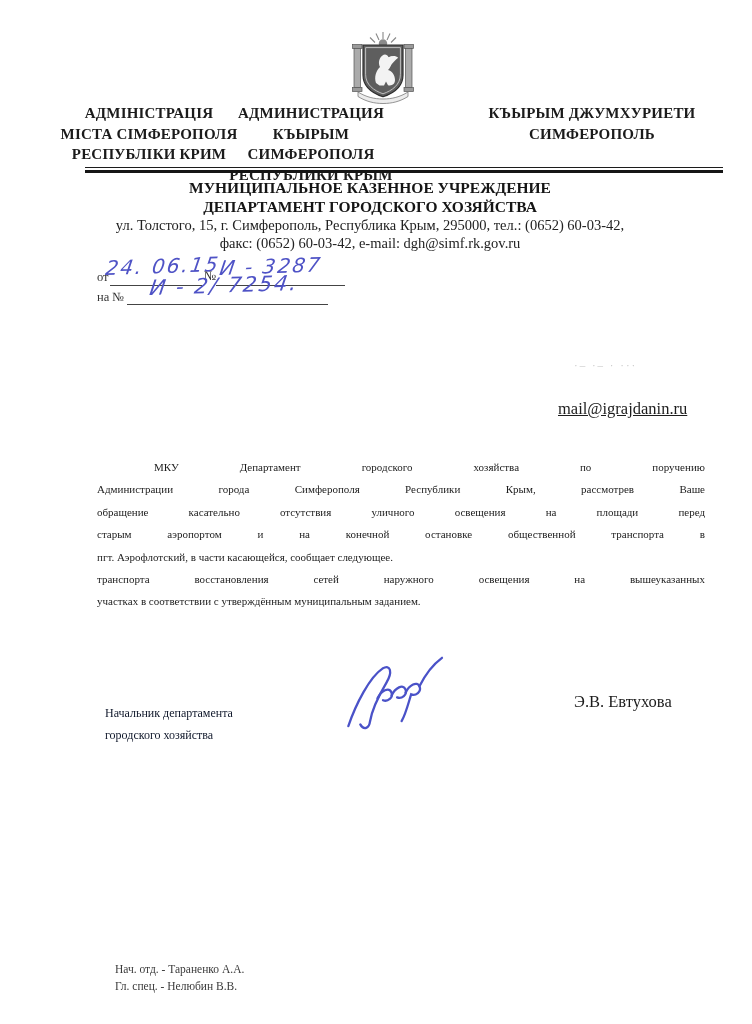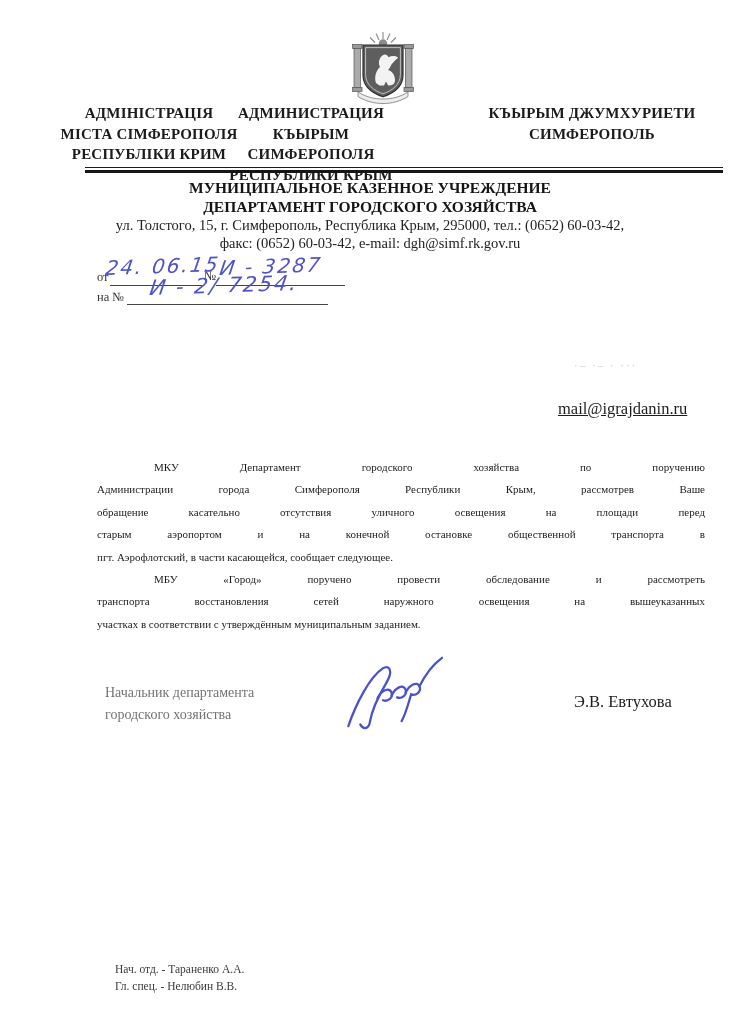--- a/index.html
+++ b/index.html
@@ -51,22 +51,22 @@
   }
 
   
   .body-text { position:absolute; left:97px; top:456px; width:608px;
     font-size:11px; line-height:22.4px; color:#1c1c1c; }
   .bline { text-align:justify; text-align-last:justify; }
   .bline.first { text-indent:57px; }
   .bline.last  { text-align-last:left; }
 
   
-  .sig-position { position:absolute; left:105px; top:682px;
-    font-size:14px; line-height:22px; color:#737373; }
+  .sig-position { position:absolute; left:105px; top:702px;
+    font-size:12px; line-height:22px; color:#0f172a; }
   .sig-position span { display:block; }
   .sig-name { position:absolute; left:574px; top:692px; font-size:16.5px; color:#1c1c1c; }
   .sig-svg  { position:absolute; left:338px; top:652px; }
 
   
   .footer { position:absolute; left:105px; top:961px;
     font-size:11.5px; line-height:16.5px; color:#3a3a3a;margin-left:10px; }
   .footer span { display:block; }
 
   .emblem { position:absolute; left:352px; top:30px; }
@@ -136,21 +136,20 @@
 
   <div class="redacted">·– ·–  · ···</div>
   <div class="email">mail@igrajdanin.ru</div>
 
   <div class="body-text">
     <div class="bline first">МКУ Департамент городского хозяйства по поручению</div>
     <div class="bline">Администрации города Симферополя Республики Крым, рассмотрев Ваше</div>
     <div class="bline">обращение касательно отсутствия уличного освещения на площади перед</div>
     <div class="bline">старым аэропортом и на конечной остановке общественной транспорта в</div>
     <div class="bline last">пгт. Аэрофлотский, в части касающейся, сообщает следующее.</div>
-    <div class="bline first">МБУ «Город» поручено провести обследование и рассмотреть</div>
     <div class="bline">транспорта восстановления сетей наружного освещения на вышеуказанных</div>
     <div class="bline last">участках в соответствии с утверждённым муниципальным заданием.</div>
   </div>
 
   <div class="sig-position">
     <span>Начальник департамента</span>
     <span>городского хозяйства</span>
   </div>
   <svg class="sig-svg" width="120" height="84" viewBox="0 0 110 74">
     <g fill="none" stroke="#4a52c8" stroke-width="2.1" stroke-linecap="round" transform="rotate(-3 55 37)">

